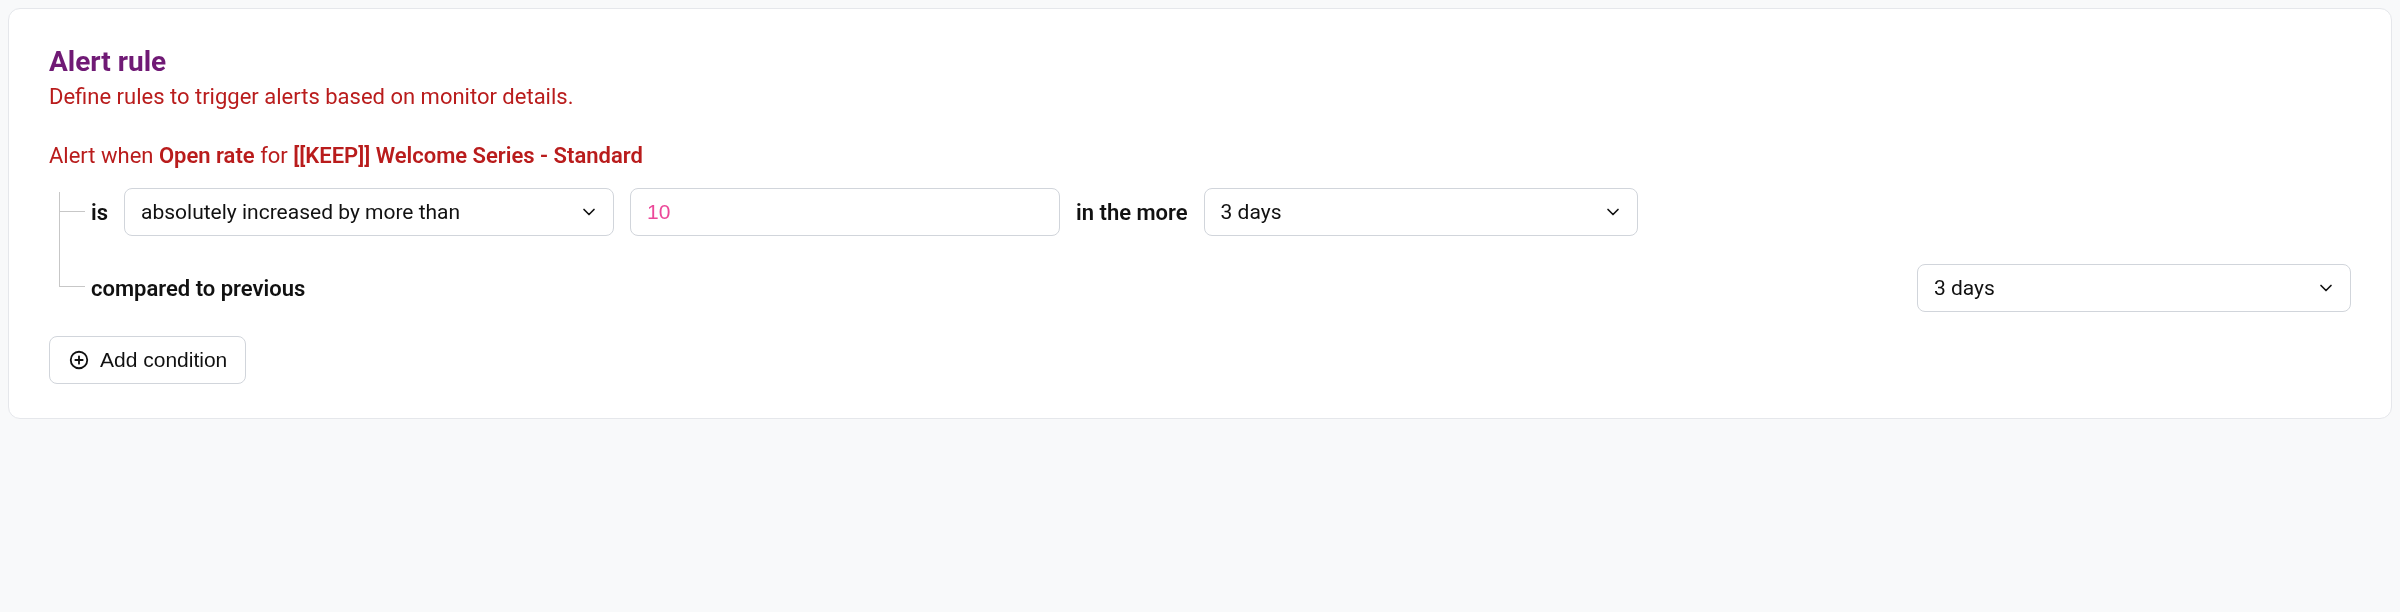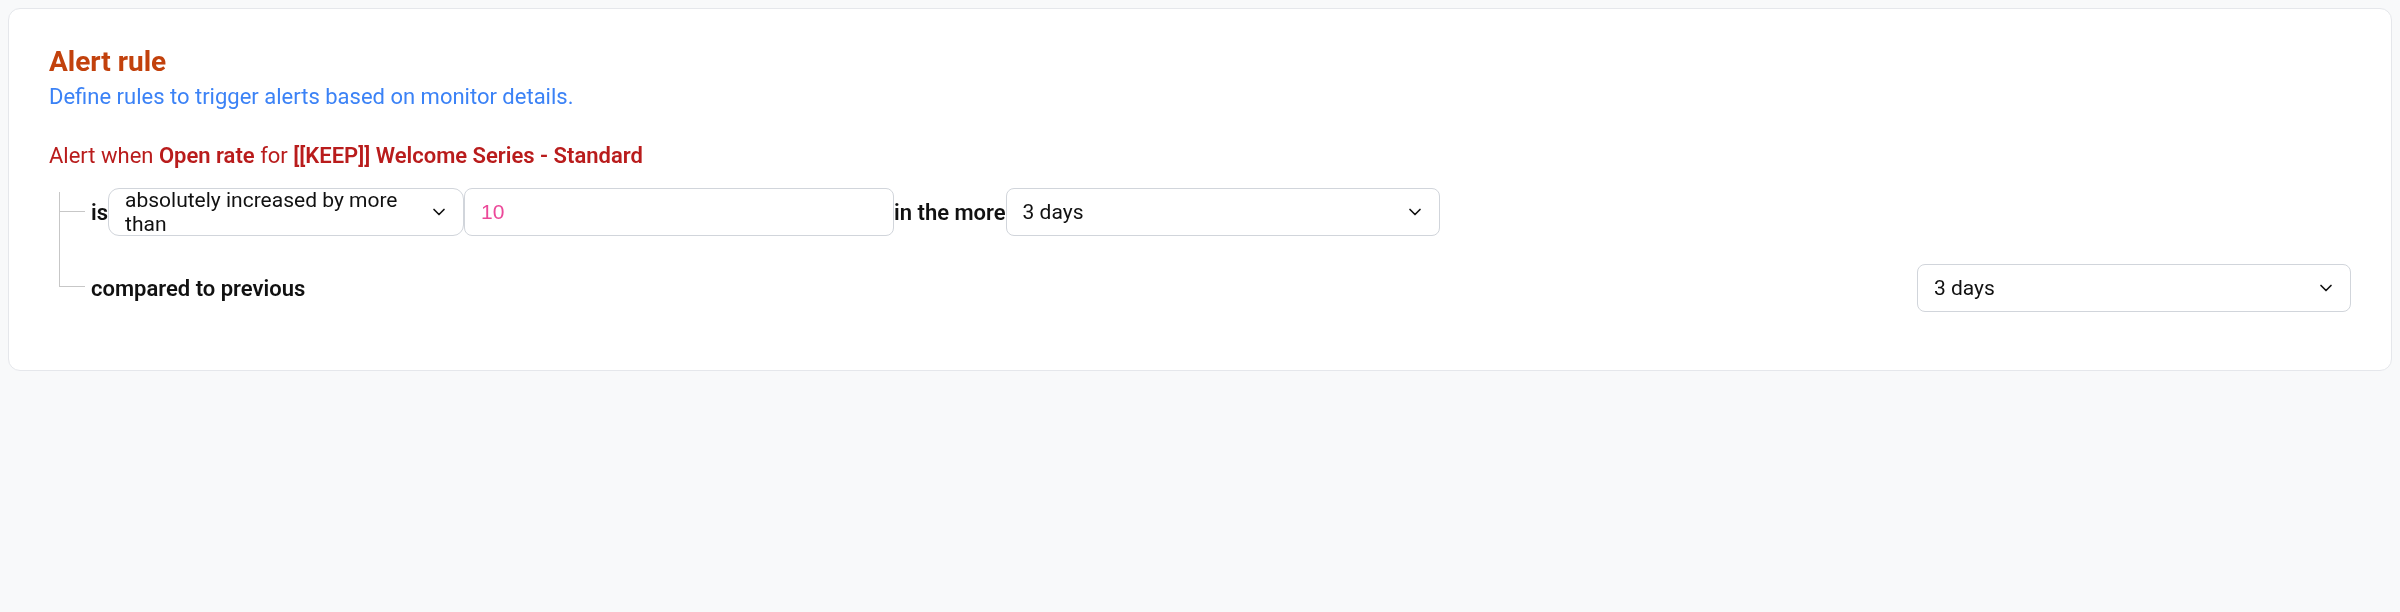--- a/index.html
+++ b/index.html
@@ -15,26 +15,26 @@
     .card {
       background: #ffffff;
       border: 1px solid #e5e7eb;
       border-radius: 12px;
       padding: 36px 40px 34px 40px;
       width: 100%;
     }
     .title {
       font-size: 28px;
       font-weight: 700;
-      color: #c2410c;
+      color: #701a75;
       margin-bottom: 6px;
     }
     .subtitle {
       font-size: 22px;
-      color: #3b82f6;
+      color: #b91c1c;
       margin-bottom: 34px;
     }
     .when-line {
       font-size: 22px;
       color: #b91c1c;
       margin-bottom: 20px;
     }
     .when-line .prefix {
       font-weight: 400;
     }
@@ -58,20 +58,21 @@
       position: absolute;
       left: 10px;
       height: 1px;
       background: #c7c7c7;
     }
     .tree-h1 { top: 23px; width: 26px; }
     .tree-h2 { top: 98px; width: 26px; }
     .cond-row {
       display: flex;
       align-items: center;
+      gap: 16px;
       margin-bottom: 28px;
     }
     .cond-row:last-child { margin-bottom: 0; justify-content: space-between; }
     .lbl {
       font-size: 22px;
       font-weight: 600;
       color: #111111;
       white-space: nowrap;
     }
     .select, .input {
@@ -104,21 +105,21 @@
     .chevron svg { display: block; }
     .input input {
       border: none;
       outline: none;
       font-size: 21px;
       color: #ec4899;
       width: 100%;
       height: 100%;
       background: transparent;
     }
-    .w-operator { width: 356px; border-radius: 11px; }
+    .w-operator { width: 490px; }
     .w-value { width: 430px; }
     .w-period { width: 434px; }
     .w-prev { width: 434px; }
     .add-btn {
       display: inline-flex;
       align-items: center;
       gap: 10px;
       height: 48px;
       padding: 0 18px;
       border: 1px solid #d1d5db;
@@ -182,13 +183,23 @@
         <span>3 days</span>
         <span class="chevron">
           <svg width="20" height="20" viewBox="0 0 24 24" fill="none" stroke="#111111" stroke-width="2" stroke-linecap="round" stroke-linejoin="round">
               <polyline points="6 9 12 15 18 9"></polyline>
             </svg>
         </span>
       </div>
     </div>
   </div>
 
+  <button class="add-btn">
+    <span>
+      <svg width="22" height="22" viewBox="0 0 24 24" fill="none" stroke="#111111" stroke-width="2" stroke-linecap="round" stroke-linejoin="round">
+        <circle cx="12" cy="12" r="9"></circle>
+        <line x1="12" y1="8" x2="12" y2="16"></line>
+        <line x1="8" y1="12" x2="16" y2="12"></line>
+      </svg>
+    </span>
+    <span>Add condition</span>
+  </button>
 </div>
 
 </body></html>

